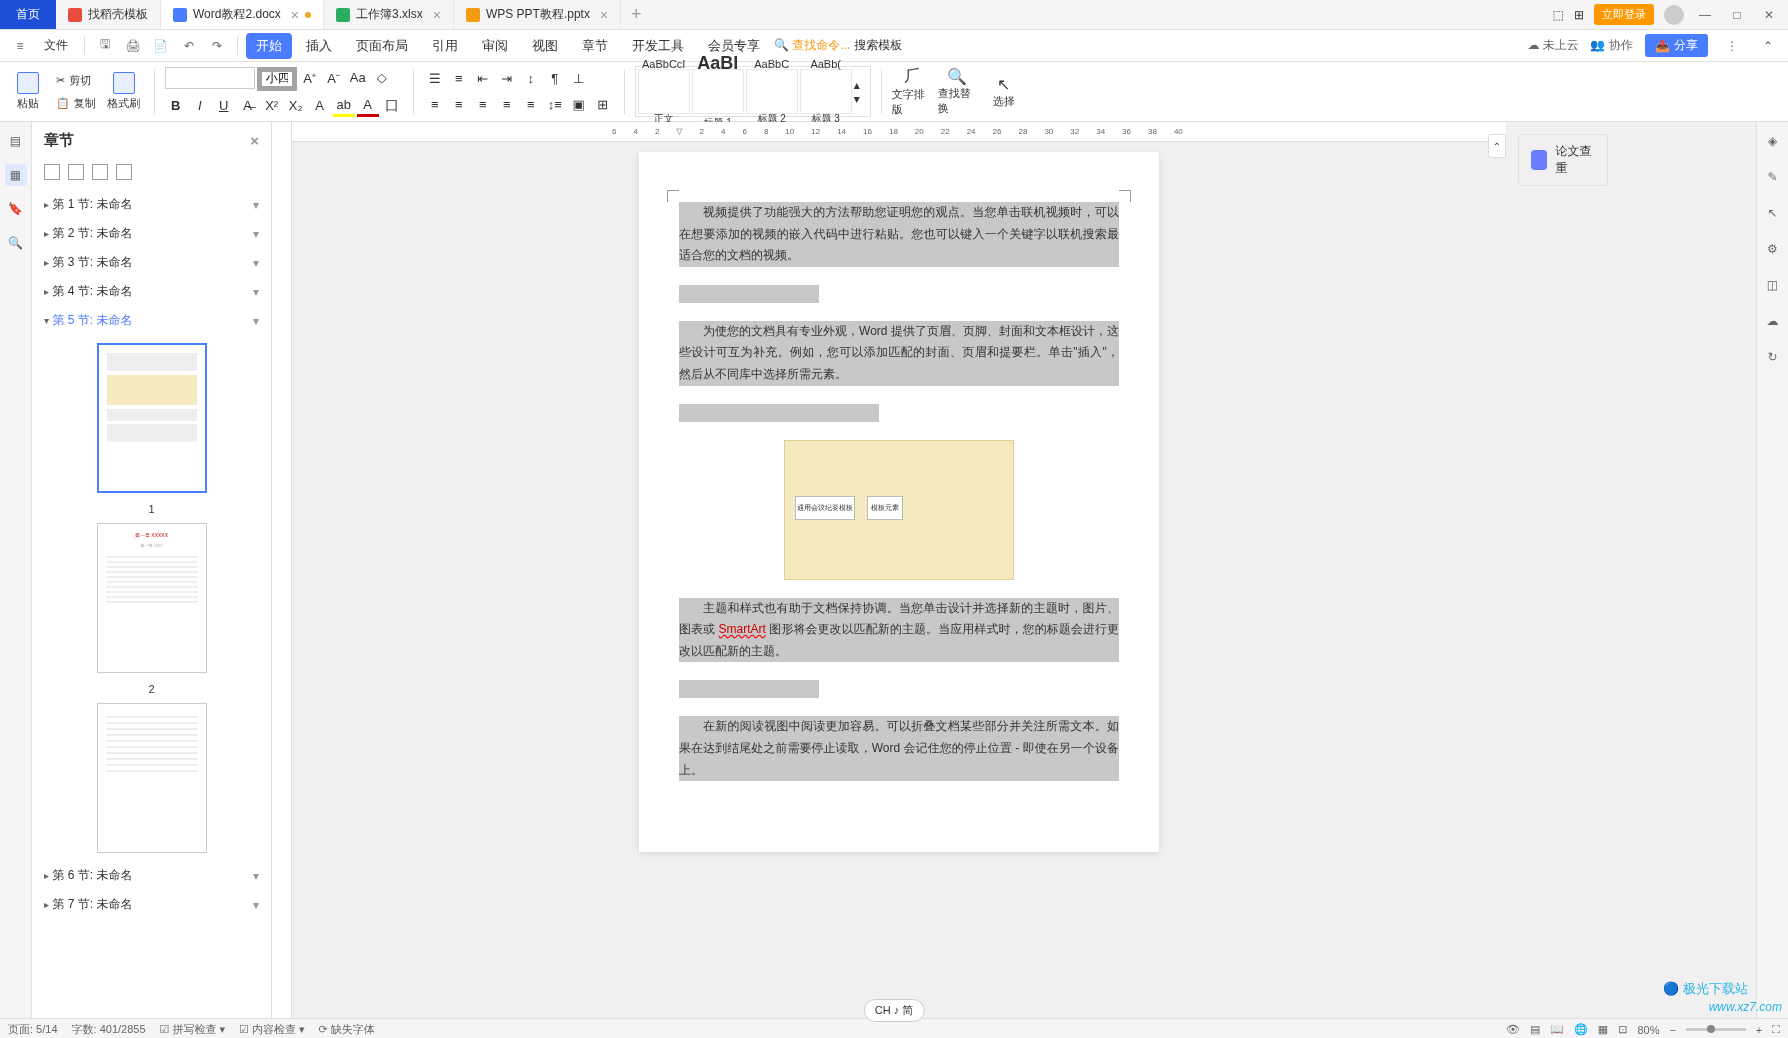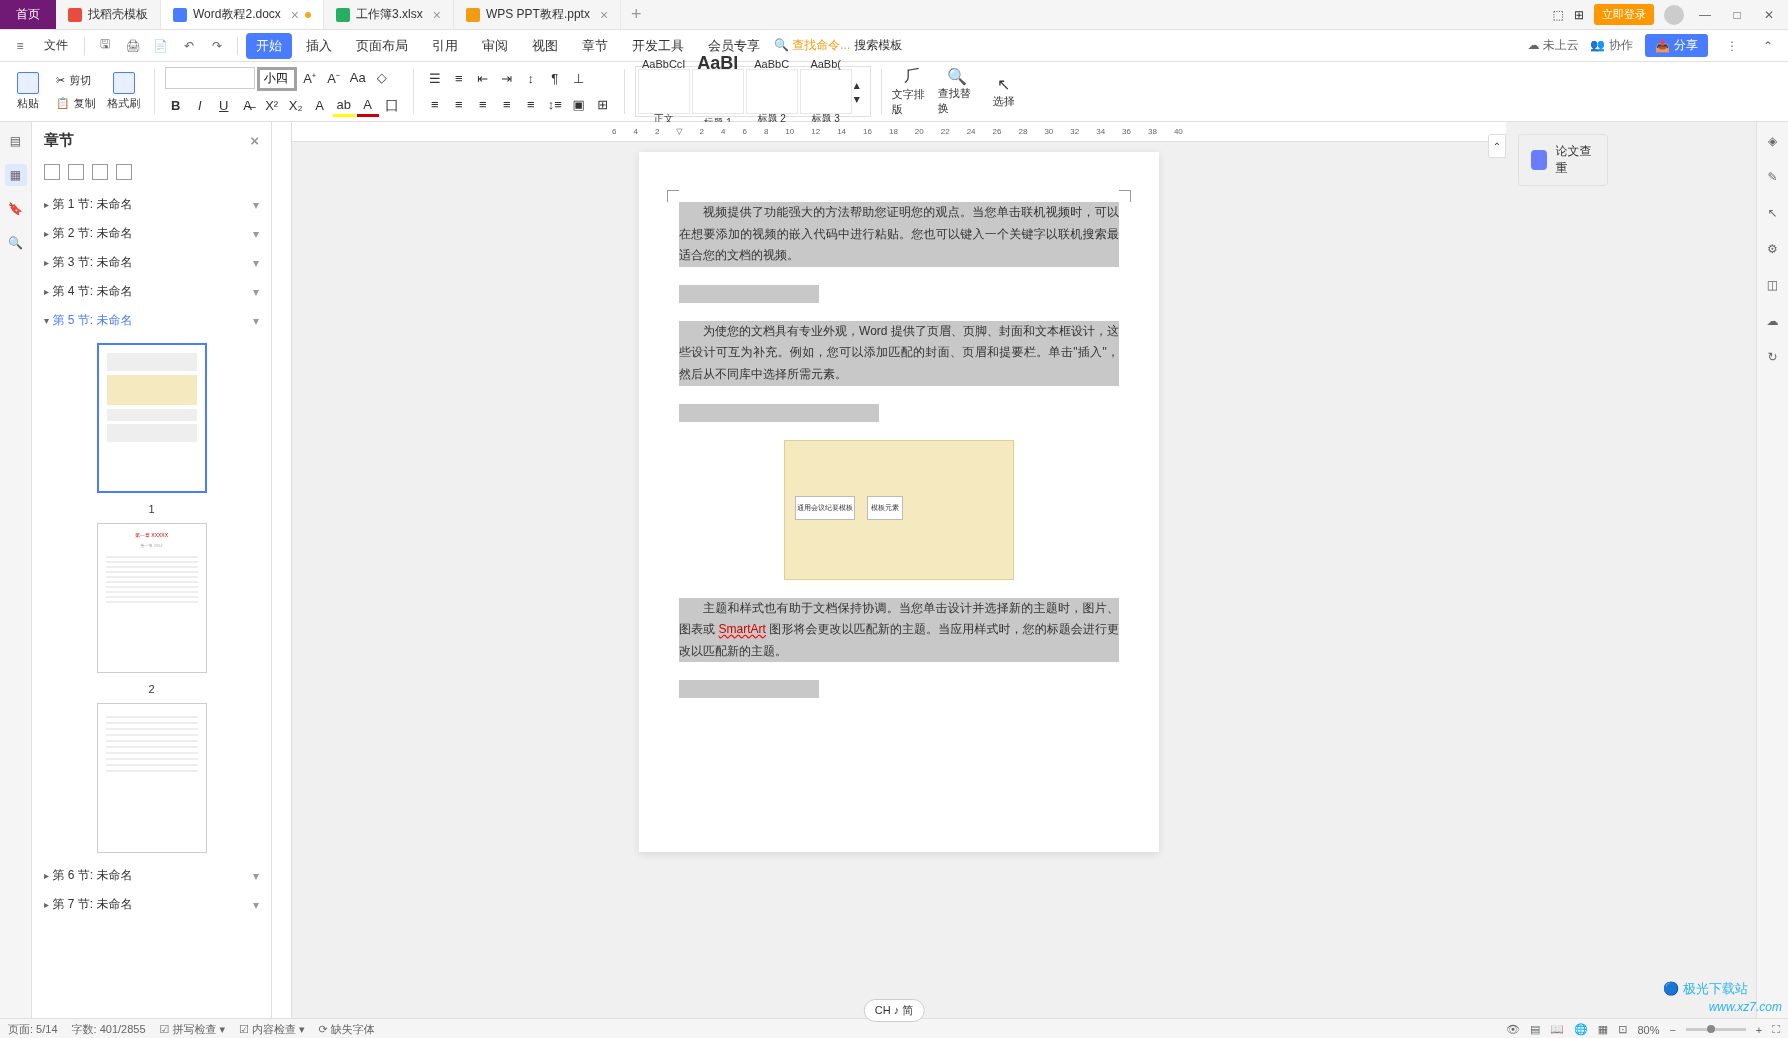--- a/index.html
+++ b/index.html
@@ -1,20 +1,20 @@
 <!DOCTYPE html>
 <html><head>
 <meta charset="utf-8">
 <style>
 * { margin: 0; padding: 0; box-sizing: border-box; font-family: "Microsoft YaHei", sans-serif; }
 body { background: #fff; font-size: 12px; color: #333; overflow: hidden; }
 
 
 .tab-bar { height: 30px; background: #f5f5f5; display: flex; align-items: center; border-bottom: 1px solid #e0e0e0; }
-.tab-home { background: #701a75; color: #fff; padding: 0 16px; height: 100%; display: flex; align-items: center; }
+.tab-home { background: #1d4ed8; color: #fff; padding: 0 16px; height: 100%; display: flex; align-items: center; }
 .tab { display: flex; align-items: center; padding: 0 12px; height: 100%; gap: 6px; border-right: 1px solid #e8e8e8; position: relative; }
 .tab.active { background: #fff; }
 .tab-icon { width: 14px; height: 14px; display: inline-block; border-radius: 2px; }
 .tab-icon.red { background: #e74c3c; }
 .tab-icon.blue { background: #4a7cff; }
 .tab-icon.green { background: #27ae60; }
 .tab-icon.orange { background: #f39c12; }
 .tab-close { color: #999; cursor: pointer; font-size: 14px; margin-left: 4px; }
 .tab-add { padding: 0 10px; color: #999; font-size: 18px; cursor: pointer; }
 .tab-dot { width: 6px; height: 6px; background: #f5a623; border-radius: 50%; }
@@ -36,21 +36,21 @@
 
 
 .ribbon { height: 60px; display: flex; align-items: center; padding: 0 8px; border-bottom: 1px solid #e0e0e0; gap: 6px; }
 .ribbon-group { display: flex; align-items: center; gap: 4px; }
 .ribbon-big-btn { display: flex; flex-direction: column; align-items: center; justify-content: center; width: 40px; height: 50px; cursor: pointer; font-size: 11px; }
 .ribbon-big-icon { width: 22px; height: 22px; background: #e8f0ff; border: 1px solid #4a7cff; border-radius: 2px; margin-bottom: 2px; }
 .ribbon-divider { width: 1px; height: 45px; background: #e0e0e0; margin: 0 4px; }
 .ribbon-small-btn { display: flex; align-items: center; gap: 4px; padding: 2px 4px; cursor: pointer; font-size: 11px; }
 .ribbon-col { display: flex; flex-direction: column; gap: 4px; }
 .font-select { width: 90px; height: 22px; border: 1px solid #ccc; padding: 0 4px; font-size: 12px; }
-.size-select { width: 40px; height: 24px; border: 3px solid #a3a3a3; padding: 5px 4px; font-size: 12px; }
+.size-select { width: 40px; height: 24px; border: 5px solid #a3a3a3; padding: 5px 4px; font-size: 12px; }
 .fmt-btn { width: 22px; height: 22px; display: flex; align-items: center; justify-content: center; cursor: pointer; font-size: 13px; }
 .style-gallery { display: flex; gap: 2px; border: 1px solid #e0e0e0; padding: 2px; }
 .style-item { width: 52px; height: 45px; border: 1px solid #e8e8e8; display: flex; flex-direction: column; align-items: center; justify-content: center; font-size: 10px; cursor: pointer; gap: 40px; }
 .style-preview { font-size: 11px; margin-bottom: 2px; }
 .style-item.big .style-preview { font-size: 18px; font-weight: bold; }
 
 
 .main { display: flex; height: calc(100vh - 142px); }
 .left-rail { width: 32px; background: #f5f5f5; border-right: 1px solid #e0e0e0; display: flex; flex-direction: column; align-items: center; padding-top: 8px; gap: 12px; }
 .rail-btn { width: 22px; height: 22px; display: flex; align-items: center; justify-content: center; color: #666; cursor: pointer; }
@@ -384,20 +384,21 @@
         <p class="para">视频提供了功能强大的方法帮助您证明您的观点。当您单击联机视频时，可以在想要添加的视频的嵌入代码中进行粘贴。您也可以键入一个关键字以联机搜索最适合您的文档的视频。</p>
         <div class="para-spacer"></div>
         <p class="para">为使您的文档具有专业外观，Word 提供了页眉、页脚、封面和文本框设计，这些设计可互为补充。例如，您可以添加匹配的封面、页眉和提要栏。单击"插入"，然后从不同库中选择所需元素。</p>
         <div class="para-spacer" style="width:200px"></div>
         <div class="diagram">
           <div style="position:absolute;left:10px;top:55px;width:60px;height:24px;border:1px solid #bbb;background:#fff;font-size:7px;display:flex;align-items:center;justify-content:center">通用会议纪要模板</div>
           <div style="position:absolute;left:82px;top:55px;width:36px;height:24px;border:1px solid #bbb;background:#fff;font-size:7px;display:flex;align-items:center;justify-content:center">模板元素</div>
         </div>
         <p class="para"><span>主题和样式也有助于文档保持协调。当您单击设计并选择新的主题时，图片、图表或 </span><span class="smartart">SmartArt</span><span> 图形将会更改以匹配新的主题。当应用样式时，您的标题会进行更改以匹配新的主题。</span></p>
         <div class="para-spacer"></div>
+        <p class="para">在新的阅读视图中阅读更加容易。可以折叠文档某些部分并关注所需文本。如果在达到结尾处之前需要停止读取，Word 会记住您的停止位置 - 即使在另一个设备上。</p>
       </div>
     </div>
 
     <div class="right-panel">
       <div class="collapse-btn">⌃</div>
       <div class="essay-btn">
         <div class="essay-icon"></div>
         <span>论文查重</span>
       </div>
     </div>

